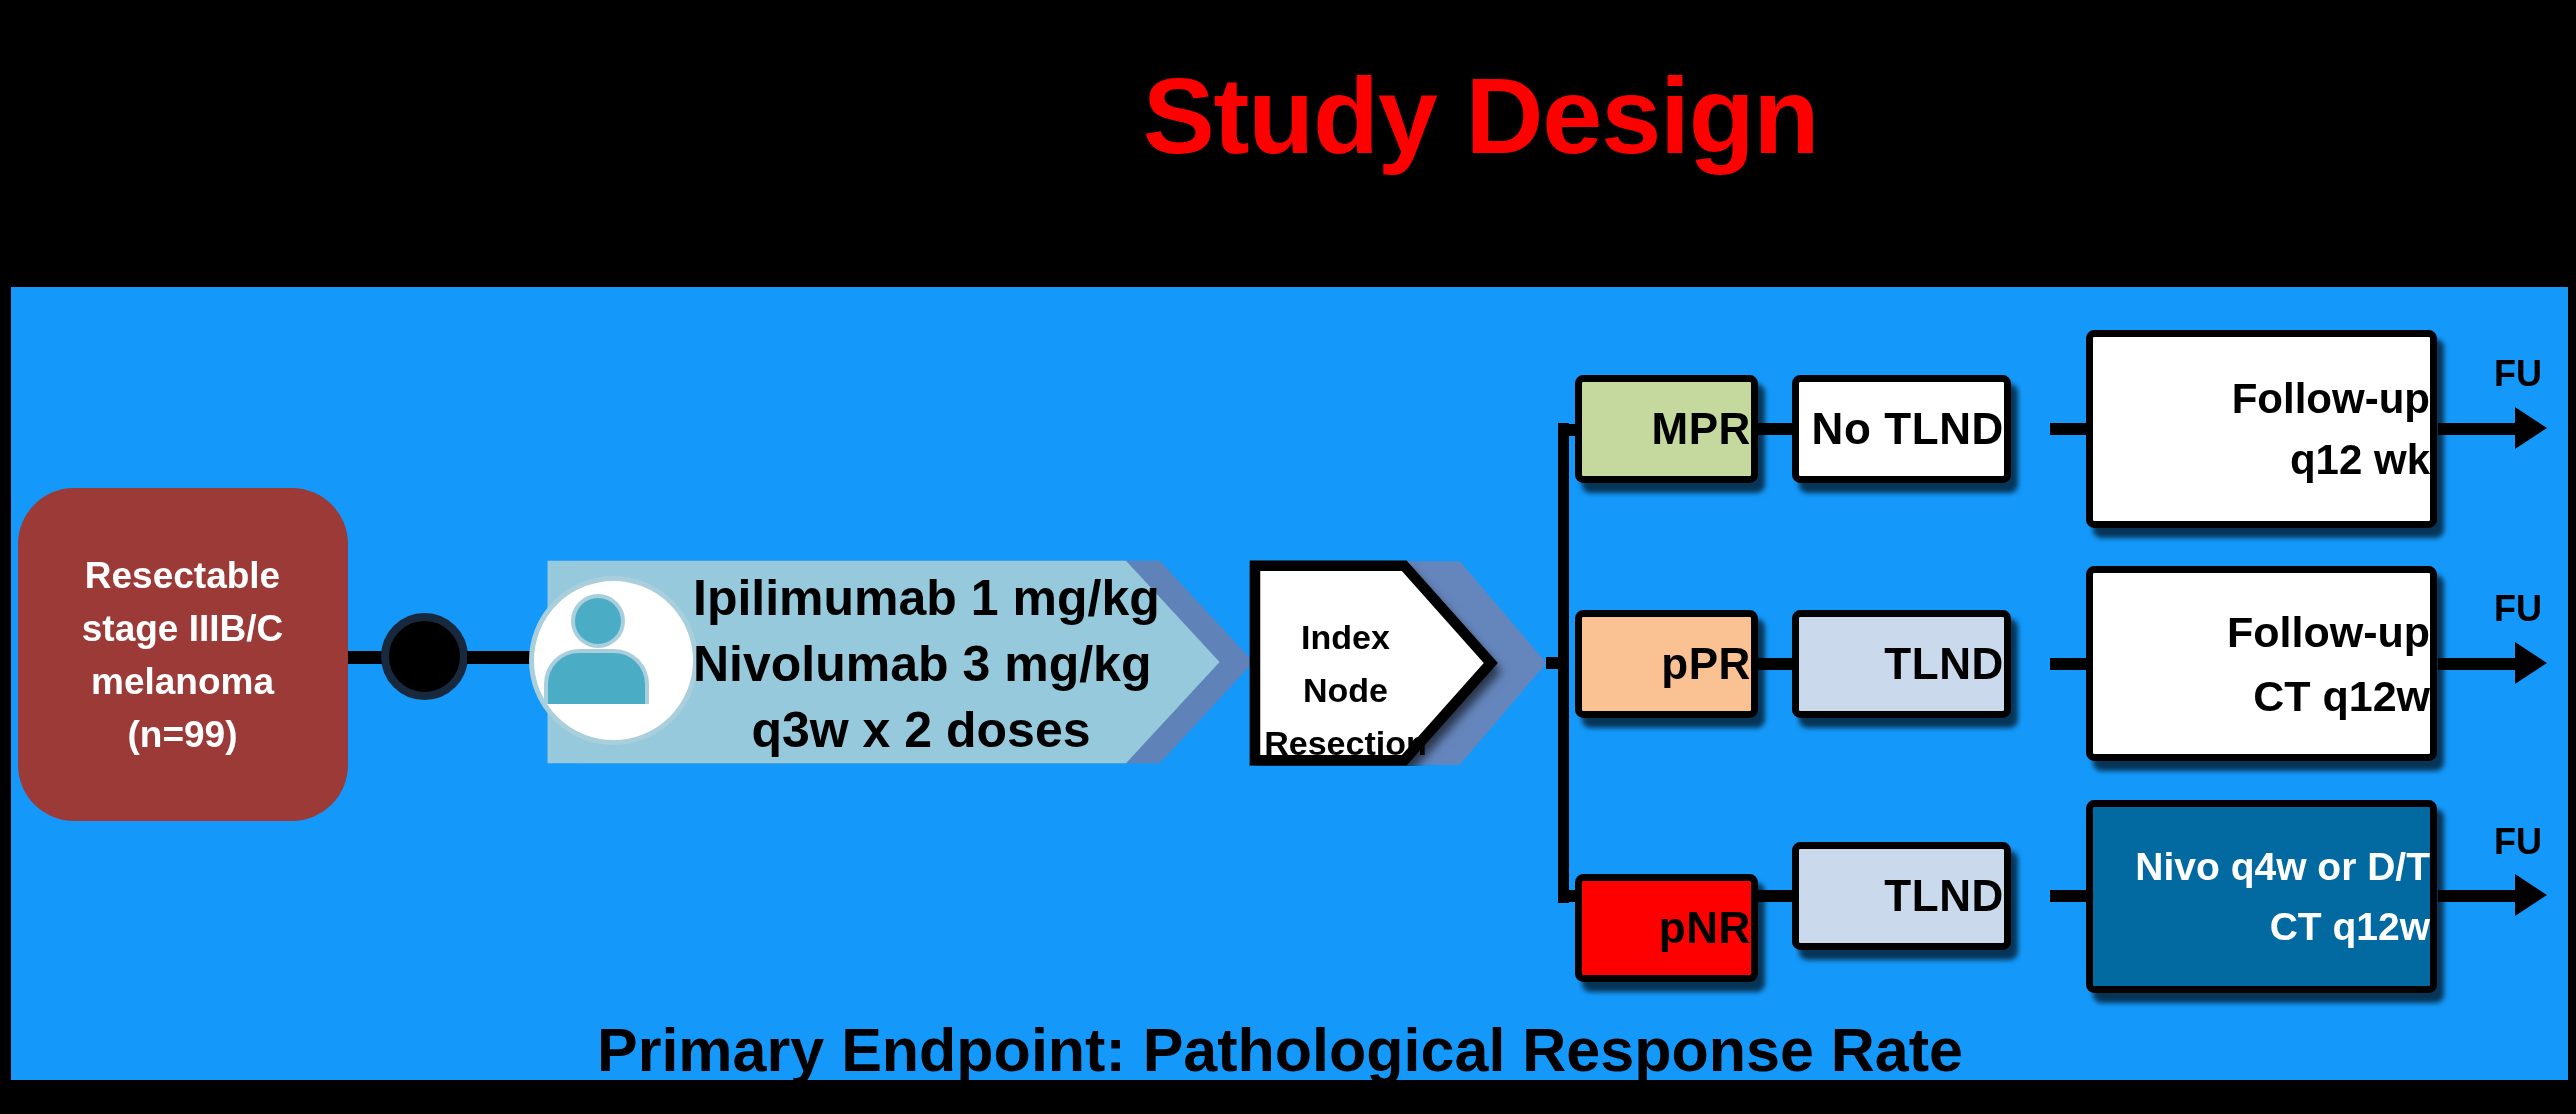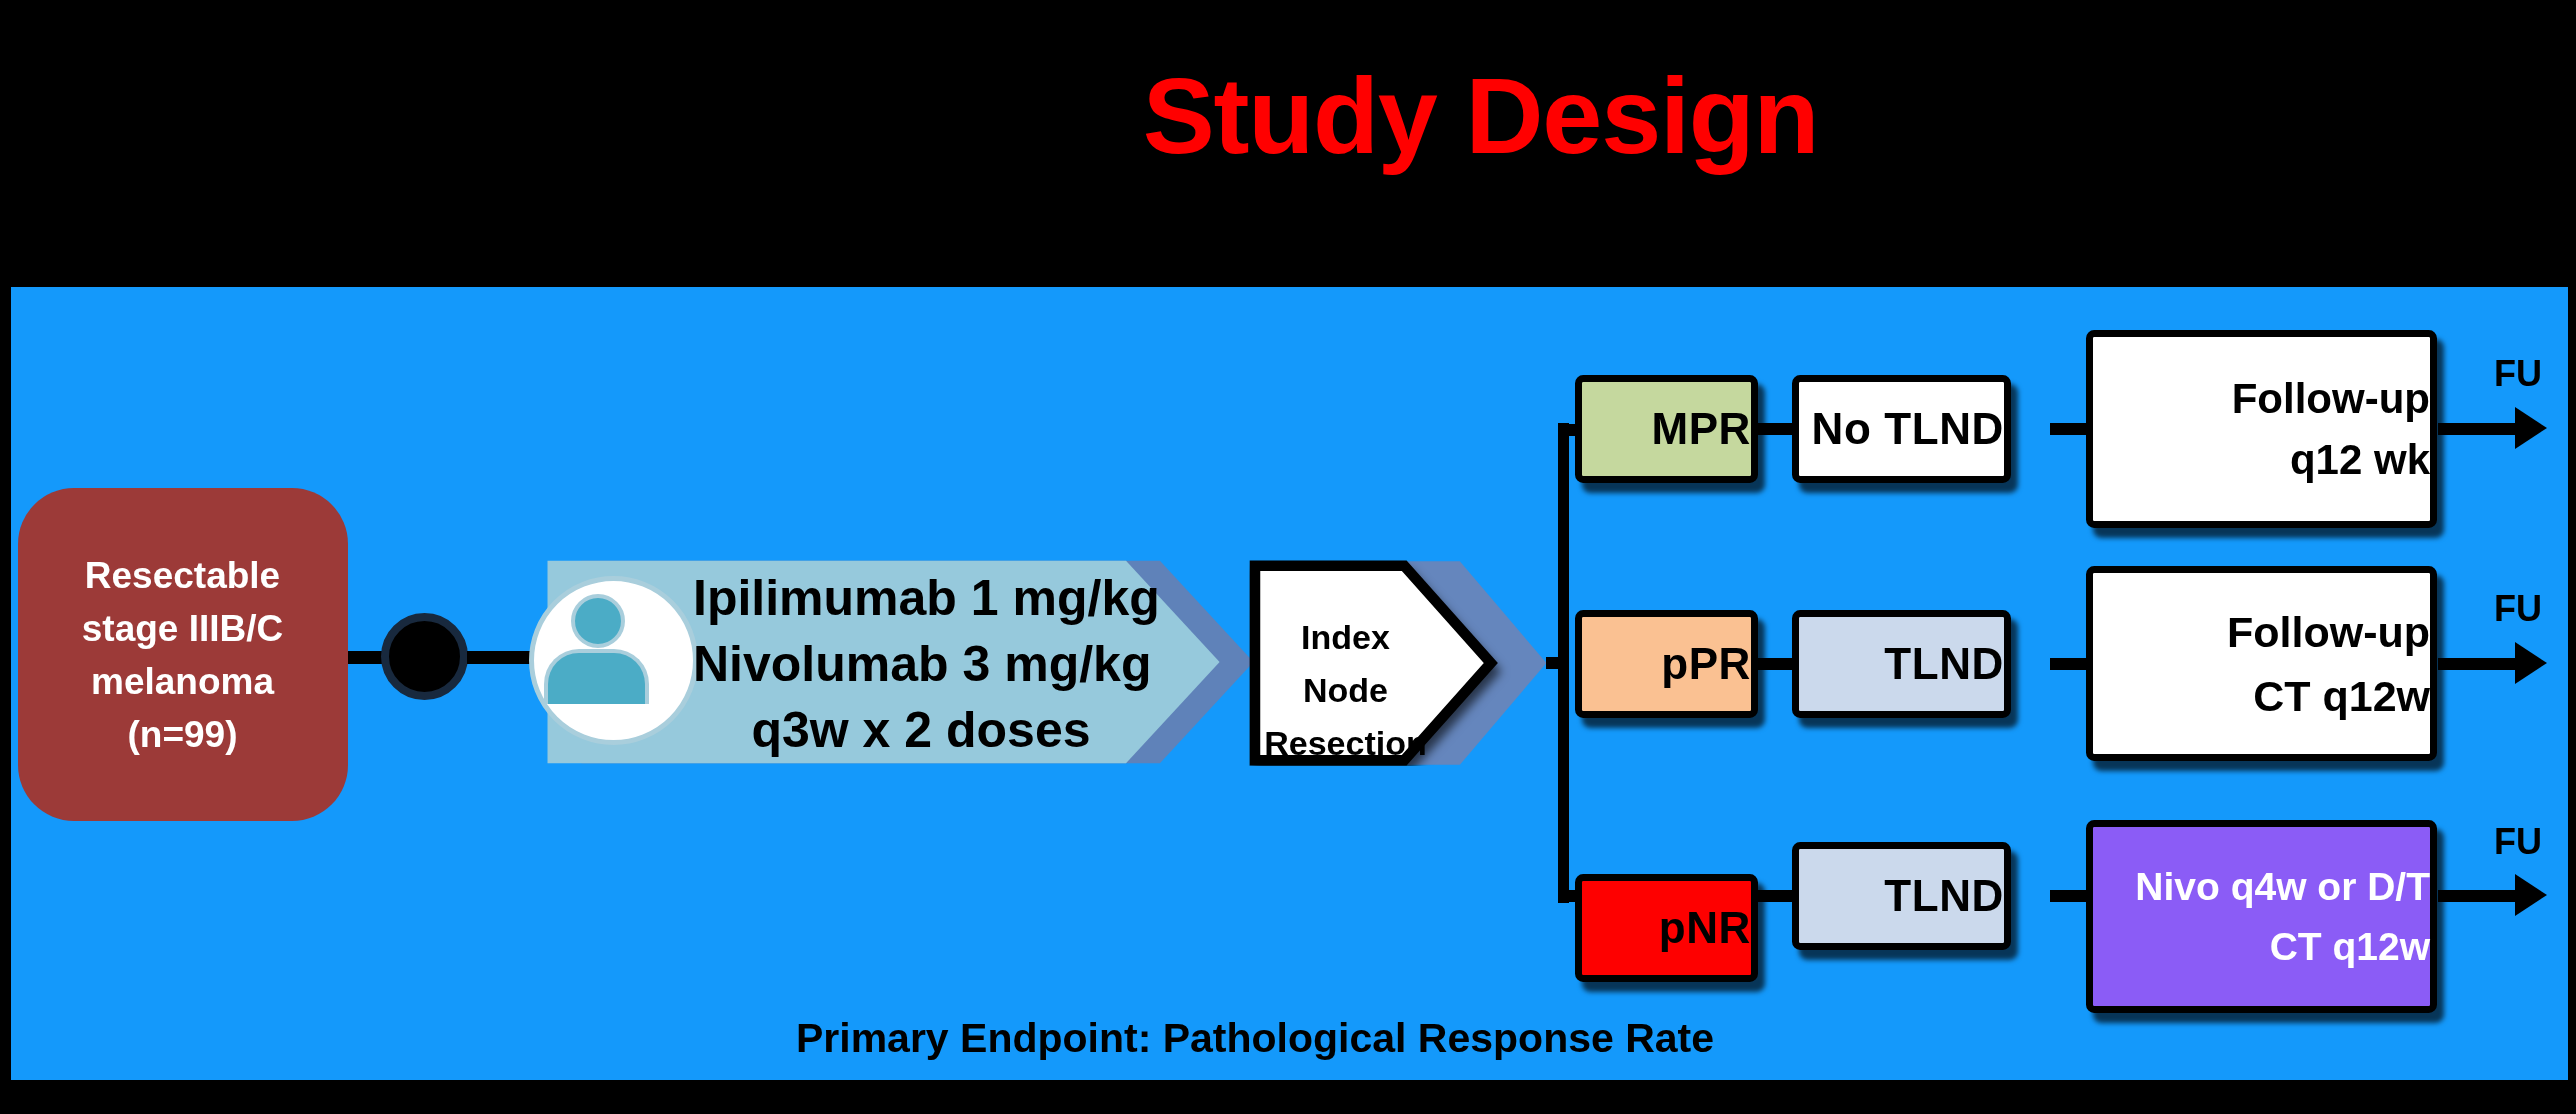--- a/index.html
+++ b/index.html
@@ -39,33 +39,33 @@
 
   
   .fbox{box-sizing:border-box;border:7.6px solid #000;border-radius:8.2px;
         display:flex;flex-direction:column;justify-content:center;align-items:flex-end;
         box-shadow:7px 9.4px 5.8px rgba(0,0,0,0.65);}
   .outcome{left:1575px;width:183px;height:108px;}
   .surgery{left:1792px;width:219px;height:108px;background:#fff;}
   .follow{left:2086px;width:351px;background:#fff;}
   .fbox .lbl{font-size:44px;font-weight:700;color:#000;letter-spacing:0.6px;}
   .follow div{font-size:42px;font-weight:700;color:#000;line-height:61px;white-space:nowrap;text-align:center;}
-  #follow-r3{background:#8b5cf6;margin-top:20px;}
+  #follow-r3{background:#0369a1;}
   #follow-r3 div{color:#fff;font-size:39px;line-height:60px;}
   #follow-r2 div{font-size:43px;line-height:64px;}
   #outcome-r1{background:#C5D89E;}
   #outcome-r2{background:#FAC192;}
   #outcome-r3{background:#FE0000;}
 
   .fu{width:88px;text-align:center;font-size:36px;font-weight:700;color:#000;left:2474px;}
   .ahead{width:0;height:0;border-left:32px solid #000;border-top:21.6px solid transparent;
          border-bottom:21.6px solid transparent;left:2515px;}
 
   #footer{left:597px;top:1015px;width:1316px;text-align:center;color:#000;
-          font-size:41px;font-weight:600;white-space:nowrap;}
+          font-size:61px;font-weight:600;white-space:nowrap;}
 </style>
 </head>
 <body>
 
 <div id="slide">
 
   <div class="abs" id="panel"></div>
 
   <div class="abs" id="title">Study Design</div>
 

